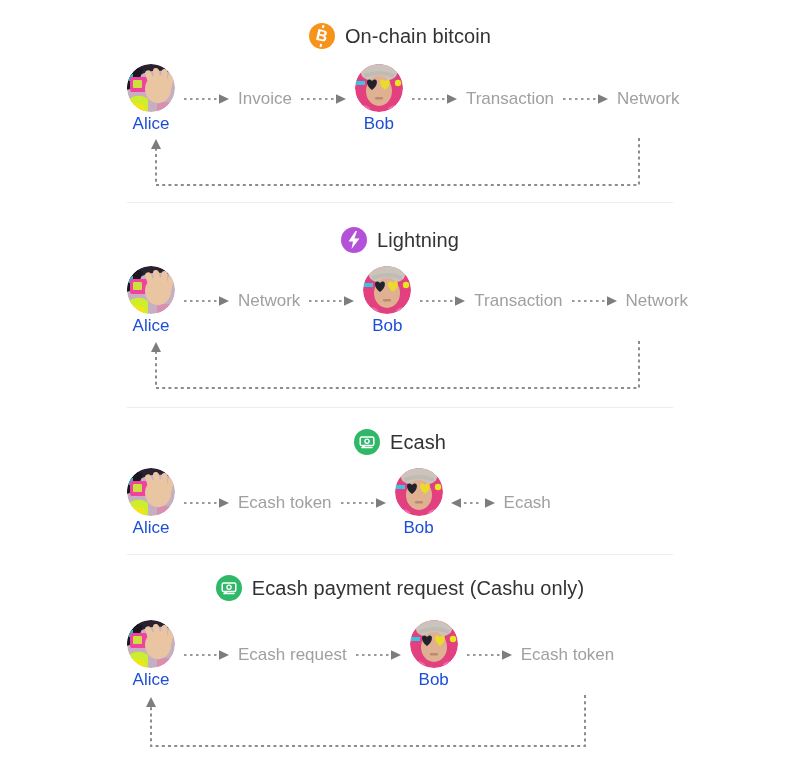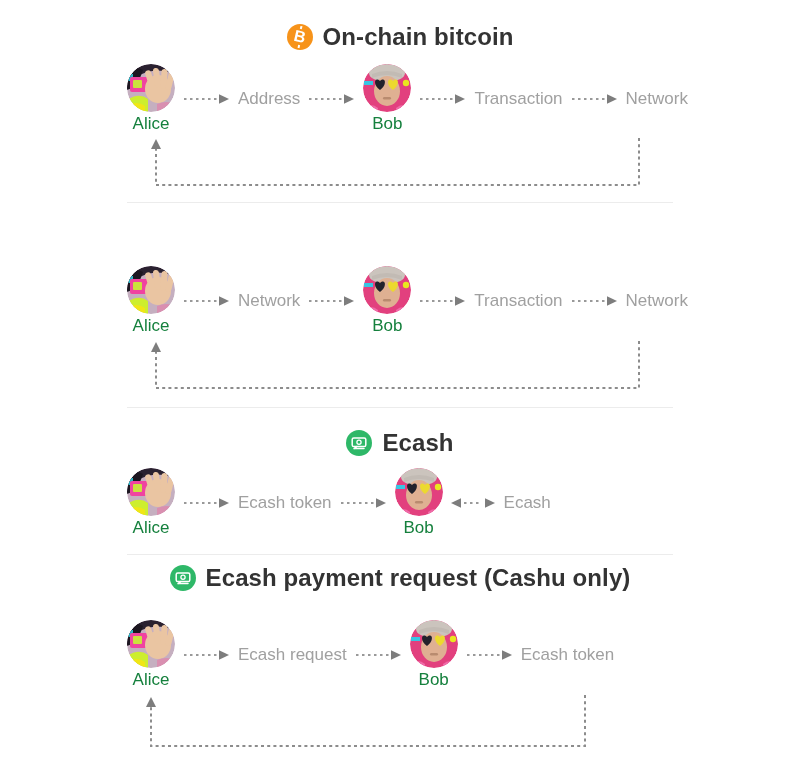--- a/index.html
+++ b/index.html
@@ -17,49 +17,49 @@
     position:absolute;bottom:0;left:127px;width:546px;height:1px;
     background:#ececec;
   }
   .header{
     position:absolute;left:0;width:800px;display:flex;
     justify-content:center;align-items:center;gap:10px;
   }
   .sec-1 .header{top:23px;}
   .sec-2 .header{top:24px;}
   .sec-3 .header{top:21px;}
-  .sec-4 .header{top:9px;}
+  .sec-4 .header{top:20px;}
   .badge{
     width:26px;height:26px;border-radius:50%;flex:0 0 26px;
     display:flex;align-items:center;justify-content:center;position:relative;
   }
   .badge.btc{background:#f7931a;}
   .badge.ln{background:#b451d9;}
   .badge.ecash{background:#2eb868;}
   .btc-glyph{
     color:#fff;font-weight:bold;font-size:16px;line-height:1;
     transform:rotate(13deg);display:inline-block;position:relative;
   }
   .btc-glyph i{position:absolute;width:2px;height:3px;background:#fff;left:4px;}
   .btc-glyph i.t{top:-3px;} .btc-glyph i.b{bottom:-3px;left:6px;}
   .title{
-    font-size:24px;font-weight:700;color:#333333;letter-spacing:.1px;
+    font-size:20px;font-weight:400;color:#333333;letter-spacing:.1px;
   }
   .flow{
     position:absolute;display:flex;align-items:flex-start;gap:8px;height:48px;
   }
   .sec-1 .flow{top:64px;left:127px;}
   .sec-2 .flow{top:63px;left:127px;}
   .sec-3 .flow{top:60px;left:127px;}
   .sec-4 .flow{top:65px;left:127px;}
   .actor{position:relative;width:48px;height:48px;flex:0 0 48px;}
   .actor svg{display:block;border-radius:50%;}
   .actor .nm{
     position:absolute;top:50px;left:50%;transform:translateX(-50%);
-    font-size:17px;color:#15803d;white-space:nowrap;
+    font-size:17px;color:#1d4ed8;white-space:nowrap;
   }
   .steplabel{
     font-size:17px;color:#a0a0a0;white-space:nowrap;margin-top:25px;line-height:20px;
   }
   .arr{margin-top:29px;flex:0 0 auto;}
   .retsvg{position:absolute;}
   .sec-1 .retsvg{left:150px;top:136px;}
   .sec-2 .retsvg{left:150px;top:336px;}
   .sec-4 .retsvg{left:145px;top:138px;}
   .sec-2 .retsvg{top:136px;}
@@ -134,21 +134,21 @@
   <div class="flow">
     <span class="actor">
       <svg width="48" height="48" viewBox="0 0 48 48">
           <use href="#alice-av"></use>
         </svg>
       <span class="nm">Alice</span>
     </span>
     <svg class="arr" width="47" height="12" viewBox="0 0 47 12">
         <use href="#arrow-r"></use>
       </svg>
-    <span class="steplabel">Address</span>
+    <span class="steplabel">Invoice</span>
     <svg class="arr" width="47" height="12" viewBox="0 0 47 12">
         <use href="#arrow-r"></use>
       </svg>
     <span class="actor">
       <svg width="48" height="48" viewBox="0 0 48 48">
           <use href="#bob-av"></use>
         </svg>
       <span class="nm">Bob</span>
     </span>
     <svg class="arr" width="47" height="12" viewBox="0 0 47 12">
@@ -161,20 +161,28 @@
     <span class="steplabel">Network</span>
   </div>
   <svg class="retsvg" width="500" height="54" viewBox="0 0 500 54">
     <path d="M489,2 V49 H6 V13" fill="none" stroke="#8c8c8c" stroke-width="2" stroke-dasharray="3 3.2"></path>
     <path d="M1,13 L6,3 L11,13 Z" fill="#7d7d7d"></path>
   </svg>
   <div class="divider"></div>
 </div>
 
 <div class="section sec-2">
+  <div class="header">
+    <span class="badge ln">
+      <svg width="26" height="26" viewBox="0 0 26 26">
+          <polygon points="14.5,4 7.5,14.5 12,14.5 10.5,22 18.5,11.5 13.5,11.5 16,4" fill="#ffffff"></polygon>
+        </svg>
+    </span>
+    <span class="title">Lightning</span>
+  </div>
   <div class="flow">
     <span class="actor">
       <svg width="48" height="48" viewBox="0 0 48 48">
           <use href="#alice-av"></use>
         </svg>
       <span class="nm">Alice</span>
     </span>
     <svg class="arr" width="47" height="12" viewBox="0 0 47 12">
         <use href="#arrow-r"></use>
       </svg>

